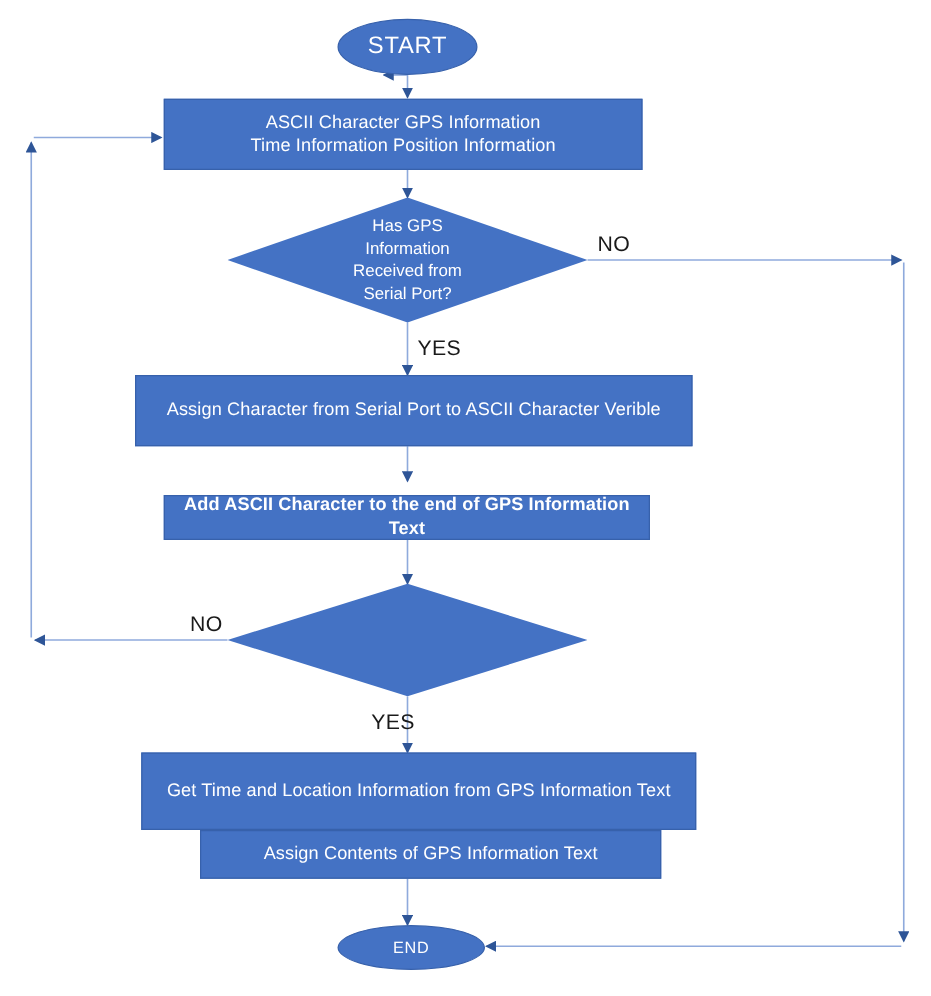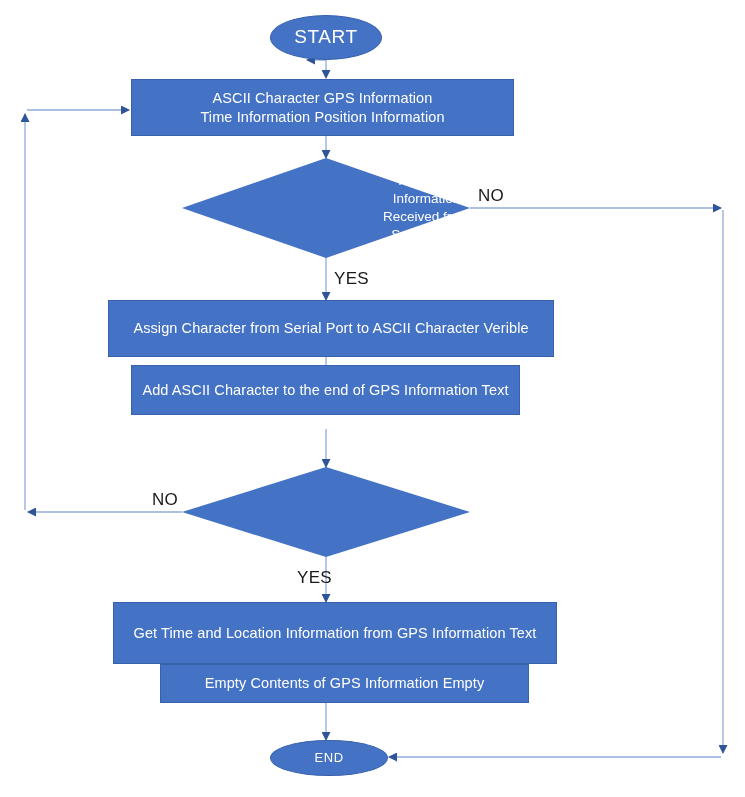--- a/index.html
+++ b/index.html
@@ -45,21 +45,21 @@
     border: 1px solid #3761ab;
     background: #4472C4;
   }
   .process {
     font-size: 14.5px;
   }
   .decision-wrap {
     position: absolute;
     display: flex;
     align-items: center;
-    justify-content: flex-end;
+    justify-content: center;
   }
   .decision-shape {
     position: absolute;
     left: 0;
     top: 0;
     width: 100%;
     height: 100%;
     background: #4472C4;
     clip-path: polygon(50% 0%, 100% 50%, 50% 100%, 0% 50%);
   }
@@ -146,34 +146,34 @@
     <span class="decision-label">Has GPS
 Information
 Received from
 Serial Port?</span>
   </div>
 
   <div class="node process" style="left:108px; top:300px; width:446px; height:57px;justify-content:center;">
     <span>Assign Character from Serial Port to ASCII Character Verible</span>
   </div>
 
-  <div class="node process" style="left:131px; top:365px; width:389px; height:50px;">
+  <div class="node process" style="left:131px; top:396px; width:389px; height:36px;font-weight:bold;">
     <span>Add ASCII Character to the end of GPS Information Text</span>
   </div>
 
   <div class="decision-wrap" style="left:182px; top:467px; width:288px; height:90px;">
     <div class="decision-shape"></div>
   </div>
 
   <div class="node process" style="left:113px; top:602px; width:444px; height:62px;">
     <span>Get Time and Location Information from GPS Information Text</span>
   </div>
 
   <div class="node process" style="left:160px; top:664px; width:369px; height:39px;">
-    <span>Empty Contents of GPS Information Empty</span>
+    <span>Assign Contents of GPS Information Text</span>
   </div>
 
   <div class="node terminator" style="left:270px; top:740px; width:118px; height:36px;">
     <span class="end-label">END</span>
   </div>
 
   <span class="edge-label" style="left:478px; top:186px;">NO</span>
 
   <span class="edge-label" style="left:334px; top:269px;">YES</span>
 

